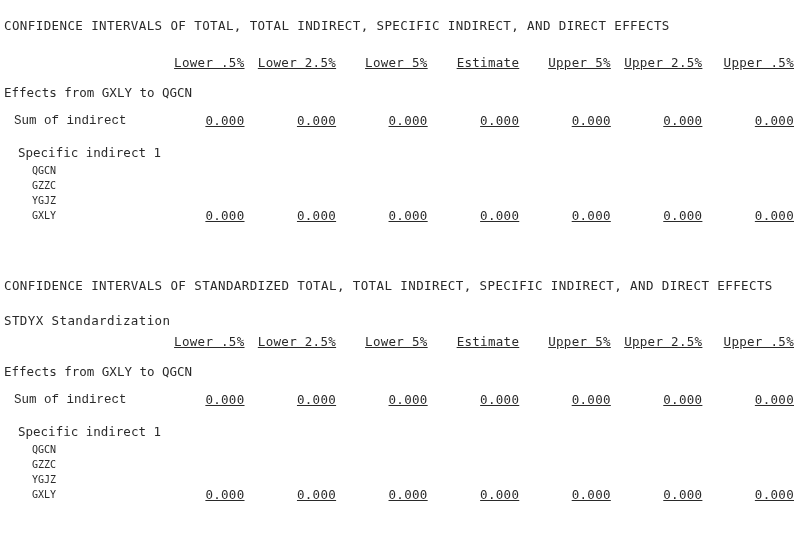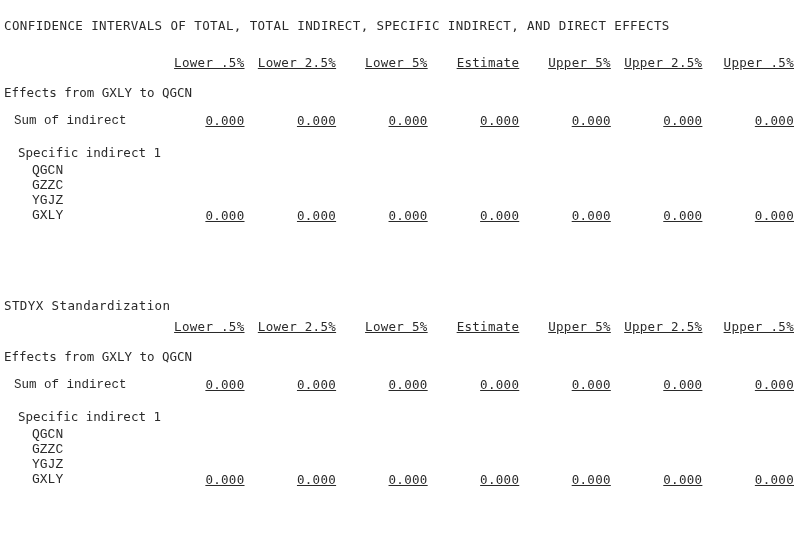--- a/index.html
+++ b/index.html
@@ -65,23 +65,22 @@
     letter-spacing: 0.3px;
     text-decoration: underline;
   }
   .hdr td, .hdr th {
     letter-spacing: 0.3px;
   }
   .indent1 { padding-left: 10px !important; font-family: Liberation Mono, monospace; }
   .indent2 { padding-left: 14px !important; }
   .varname {
     padding-left: 28px !important;
-    font-size: 13px;
+    font-size: 10px;
     line-height: 15px;
-    font-family: Liberation Mono, monospace;
   }
   tr.varrow td { line-height: 15px; }
 </style>
 </head>
 <body>
 
 <div class="page">
 
   <div class="block" style="top:18px;">
     <div class="title">CONFIDENCE INTERVALS OF TOTAL, TOTAL INDIRECT, SPECIFIC INDIRECT, AND DIRECT EFFECTS</div>
@@ -140,20 +139,21 @@
         <td class="num">0.000</td>
         <td class="num">0.000</td>
         <td class="num">0.000</td>
         <td class="num">0.000</td>
       </tr>
     </tbody>
       </table>
   </div>
 
   <div class="block" style="top:278px;">
+    <div class="title">CONFIDENCE INTERVALS OF STANDARDIZED TOTAL, TOTAL INDIRECT, SPECIFIC INDIRECT, AND DIRECT EFFECTS</div>
 
     <div class="subtitle" style="margin-top:20px;">STDYX Standardization</div>
 
     <table class="grid" style="margin-top:4px;">
       <tbody>
           <tr class="hdr">
         <th class="lbl"></th>
         <th class="num">Lower .5%</th>
         <th class="num">Lower 2.5%</th>
         <th class="num">Lower 5%</th>

